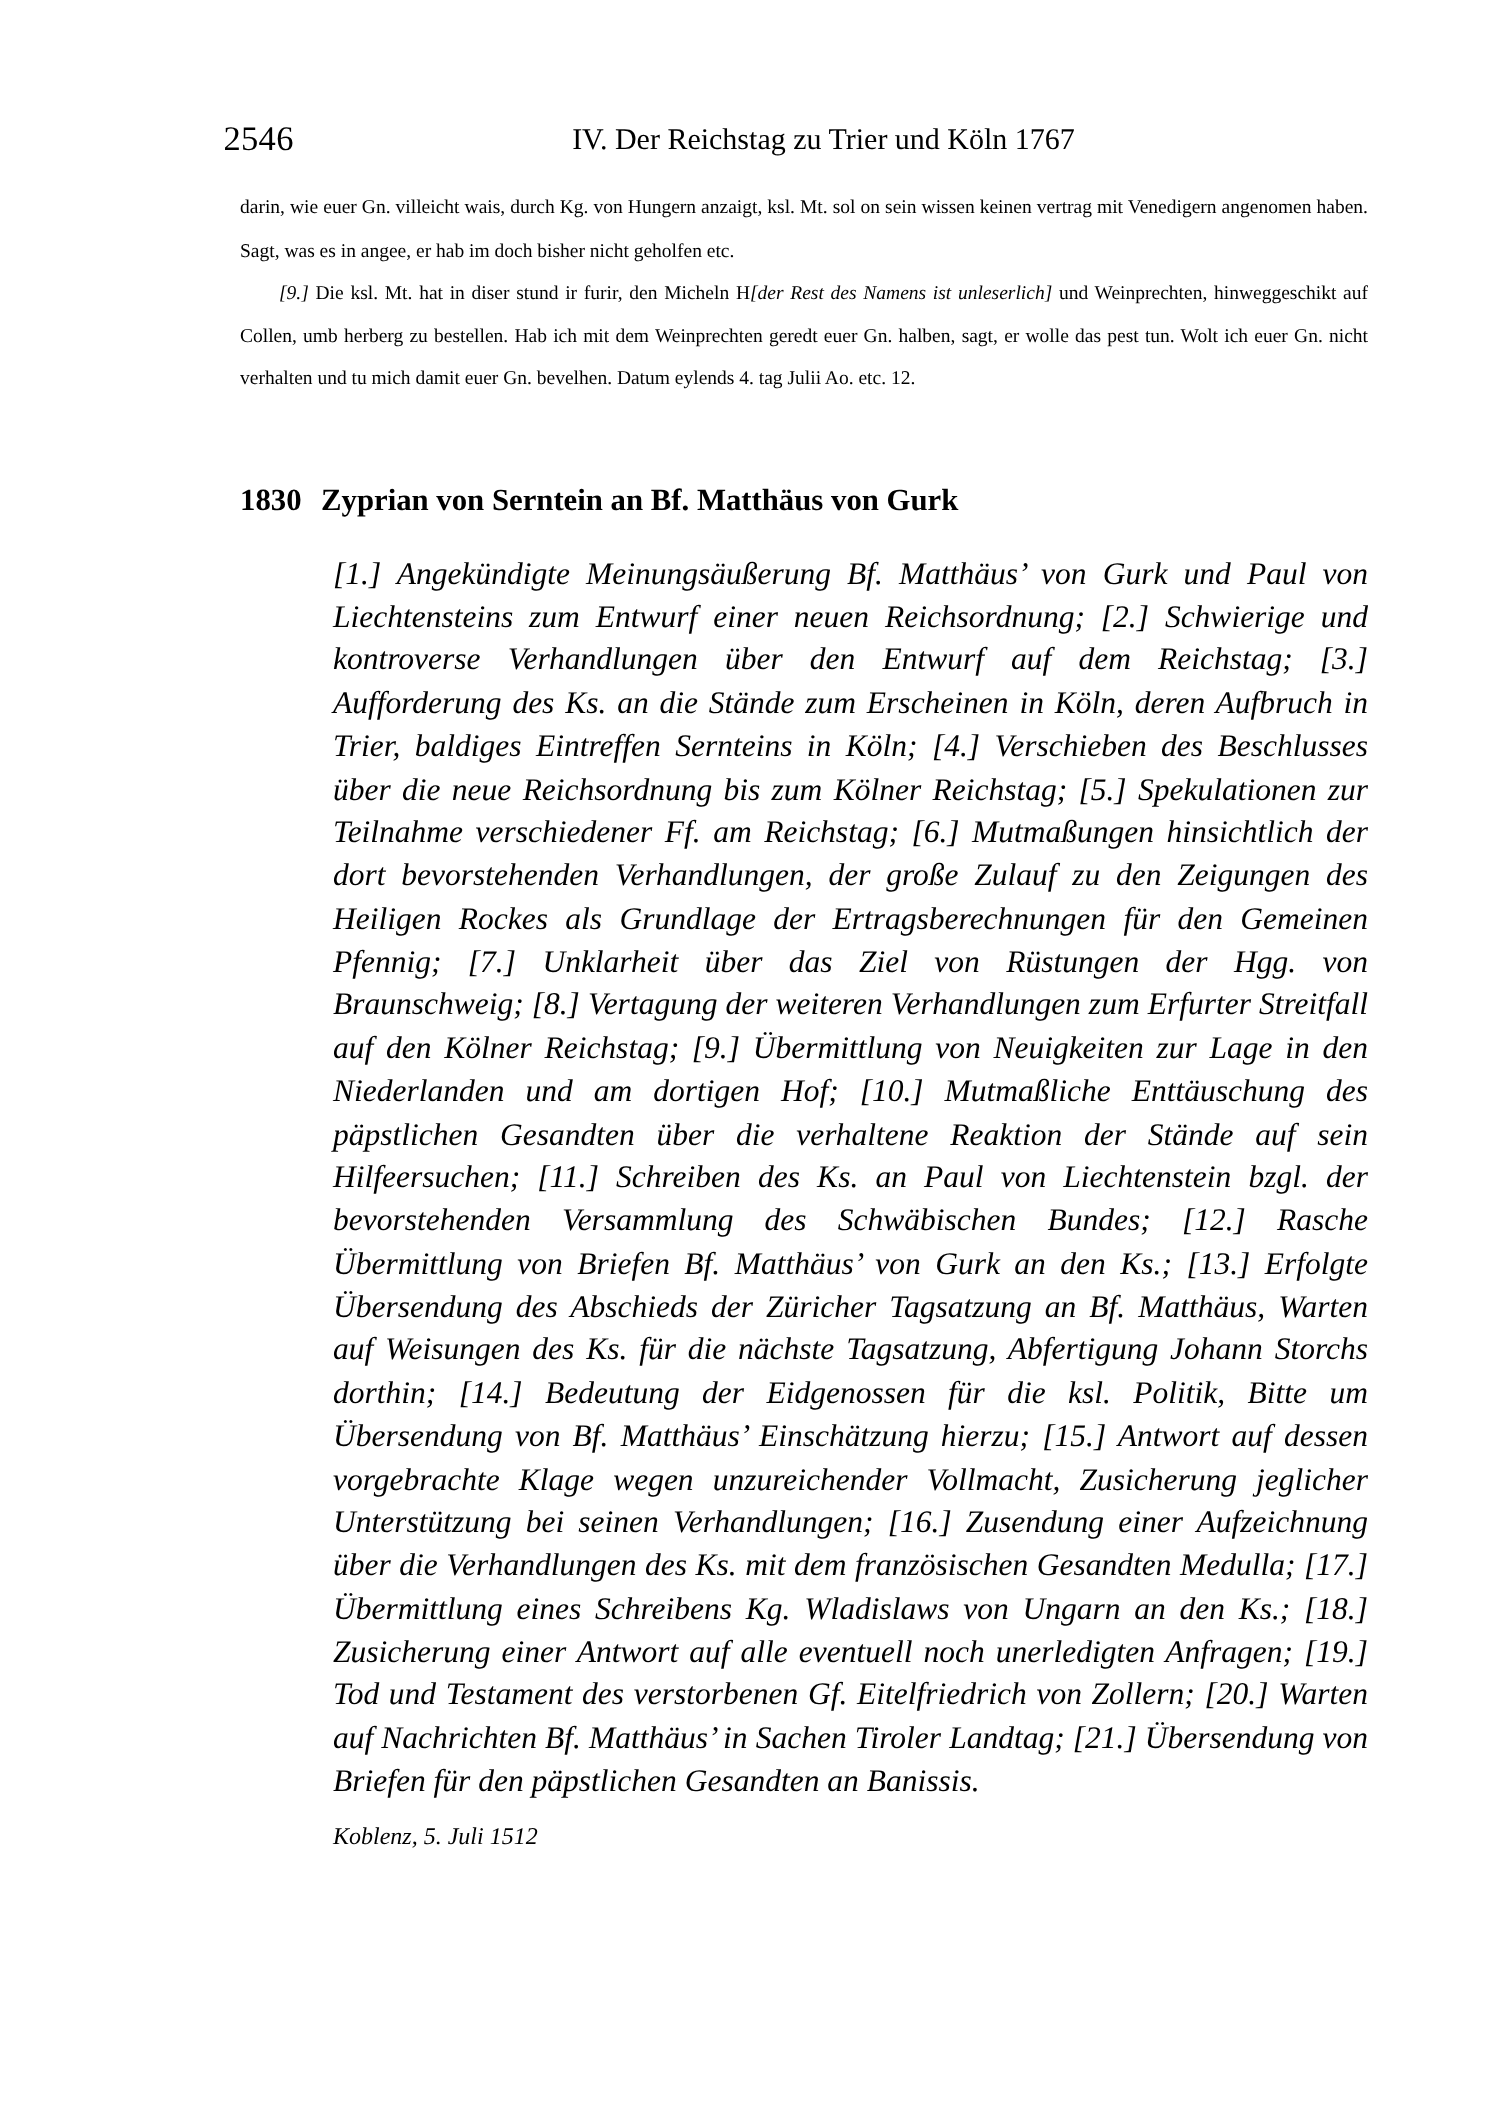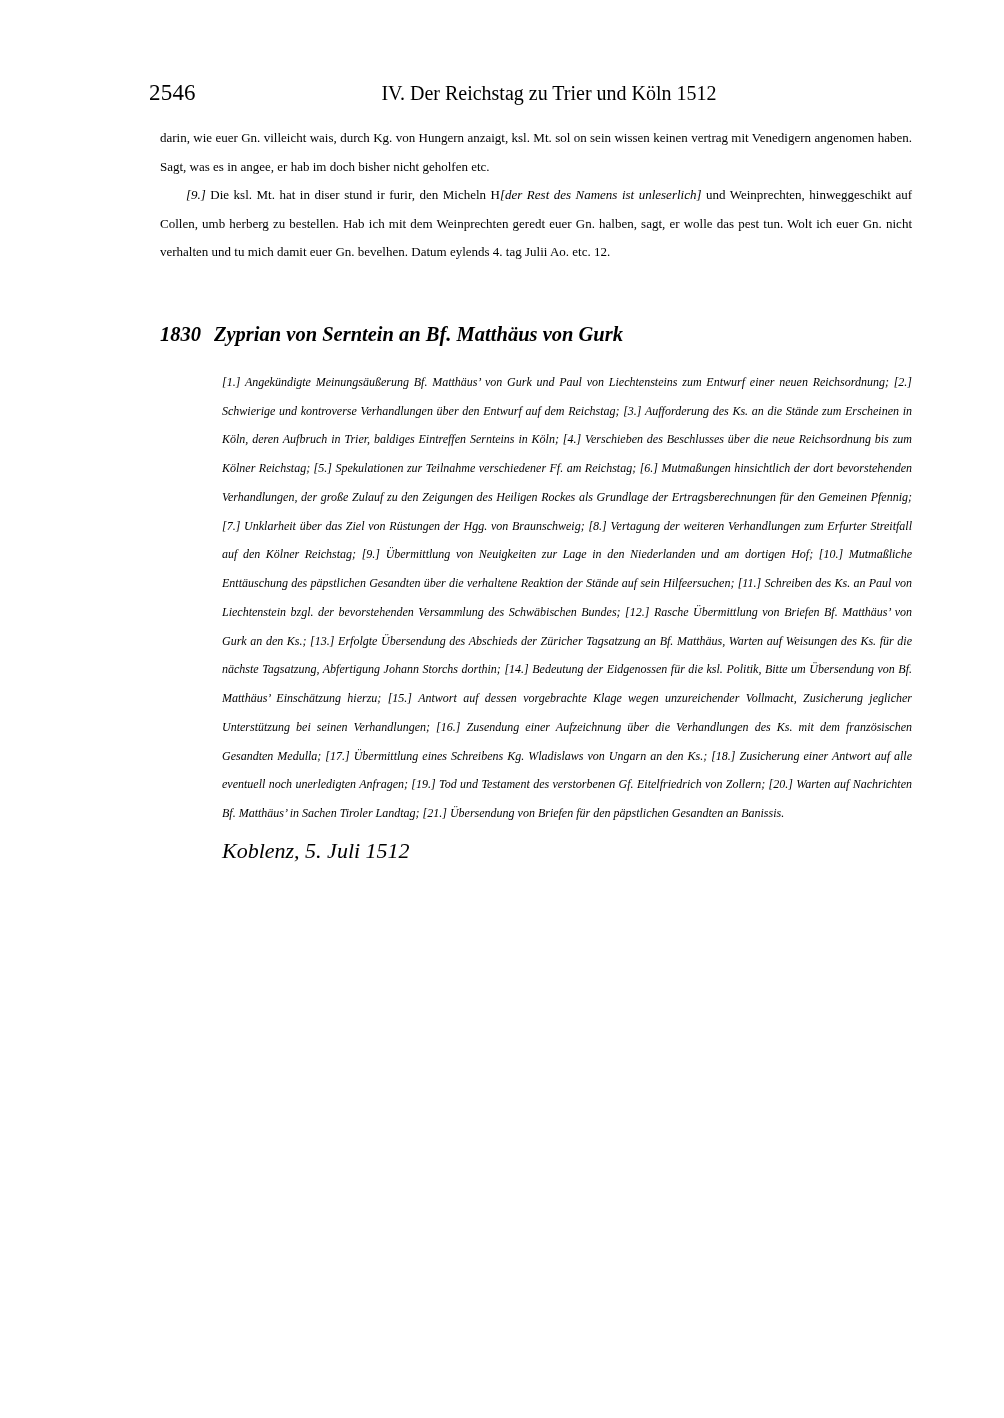--- a/index.html
+++ b/index.html
@@ -70,55 +70,54 @@
     font-style: italic;
   }
 
   
   .entry-heading {
     margin-top: 53px;
     font-size: 20.5px;
     line-height: 28px;
     font-weight: bold;
     text-align: left;
-    font-style: italic;
   }
   .entry-heading .entry-no {
     margin-right: 13px;
   }
 
   
   .regest {
     margin-top: 20px;
     margin-left: 62px;
     width: 690px;
-    font-size: 12px;
+    font-size: 21px;
     line-height: 28.75px;
     font-style: italic;
     text-align: justify;
     text-justify: inter-word;
     hyphens: manual;
   }
 
   .dateline {
     margin-top: 9px;
     margin-left: 62px;
     width: 690px;
-    font-size: 22px;
+    font-size: 16px;
     line-height: 28.75px;
     font-style: italic;
     text-align: left;
   }
 </style>
 </head>
 <body>
 
 <div class="running-head">
   <span class="folio">2546</span>
-  <span class="head-title">IV. Der Reichstag zu Trier und Köln 1512</span>
+  <span class="head-title">IV. Der Reichstag zu Trier und Köln 1767</span>
 </div>
 
 <div class="textblock">
 
   <p class="body-par">darin, wie euer Gn. villeicht wais, durch Kg. von Hungern anzaigt, ksl. Mt. sol on sein wissen keinen vertrag mit Venedigern angenomen haben. Sagt, was es in angee, er hab im doch bisher nicht geholfen etc.</p>
 
   <p class="body-par indent"><i>[9.]</i><span> Die ksl. Mt. hat in diser stund ir furir, den Micheln H</span><i>[der Rest des Namens ist unleserlich]</i><span> und Weinprechten, hinweggeschikt auf Collen, umb herberg zu bestellen. Hab ich mit dem Weinprechten geredt euer Gn. halben, sagt, er wolle das pest tun. Wolt ich euer Gn. nicht verhalten und tu mich damit euer Gn. bevelhen. Datum eylends 4. tag Julii Ao. etc. 12.</span></p>
 
   <p class="entry-heading"><span class="entry-no">1830</span><span>Zyprian von Serntein an Bf. Matthäus von Gurk</span></p>
 

